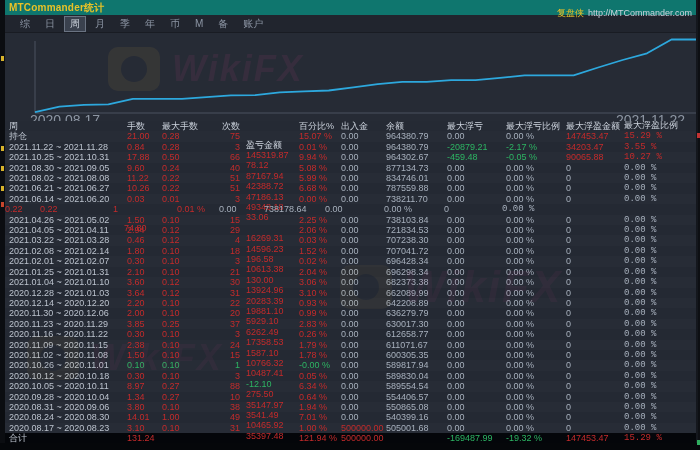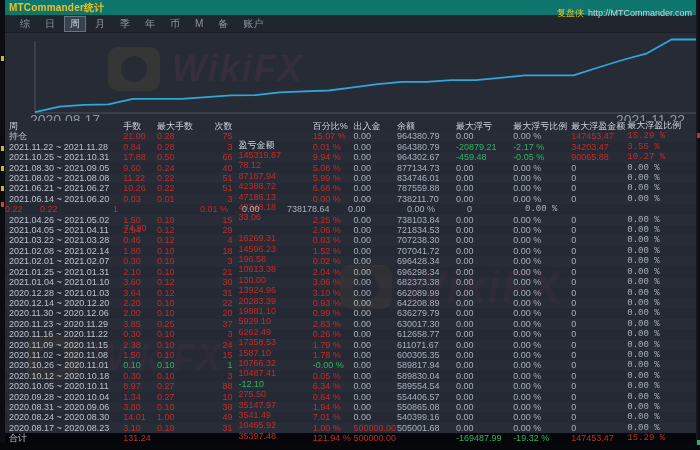--- a/index.html
+++ b/index.html
@@ -33,21 +33,21 @@
   .tr.stripe-a{background:#272c36;}
   .tr.stripe-b{background:#242933;}
   .tr.header{background:#252a34;}
   .tr.total{background:#04060a;}
   .td{font-size:9px;white-space:nowrap;overflow:hidden;box-sizing:border-box;height:100%;}
   .c0{width:122px;padding-left:4px;}
   .c1{width:35px;}
   .c2{width:54px;}
   .c3{width:24px;text-align:right;}
   .c4{width:59px;padding-left:6px;margin-top:37px;}
-  .c5{width:42px;margin-left:23px;}
+  .c5{width:42px;}
   .c6{width:45px;}
   .c7{width:61px;}
   .c8{width:59px;}
   .c9{width:60px;}
   .c10{width:58px;}
   .c11{width:71px;font-family:Liberation Mono, monospace;}
   .td.h{color:#ccd3dd;}
   .td.d{color:#bcc3ce;}
   .td.w{color:#a7b0bd;}
   .td.r{color:#c42b2b;}

